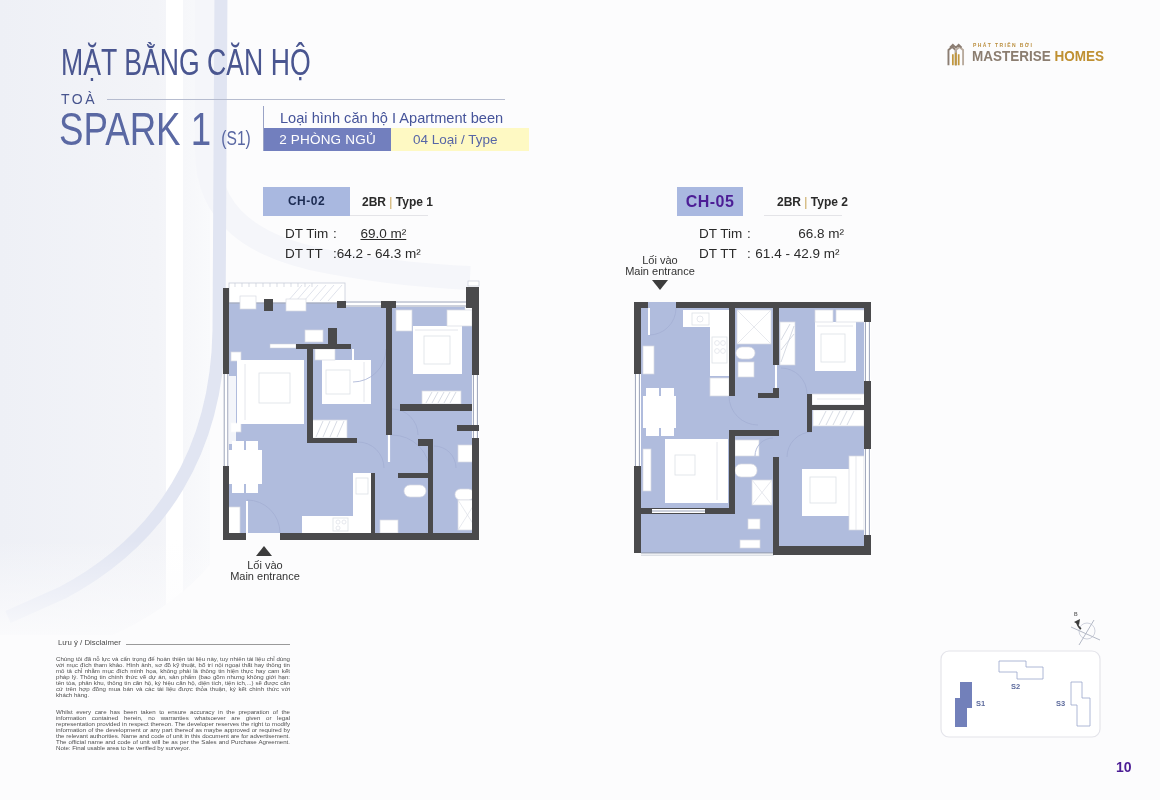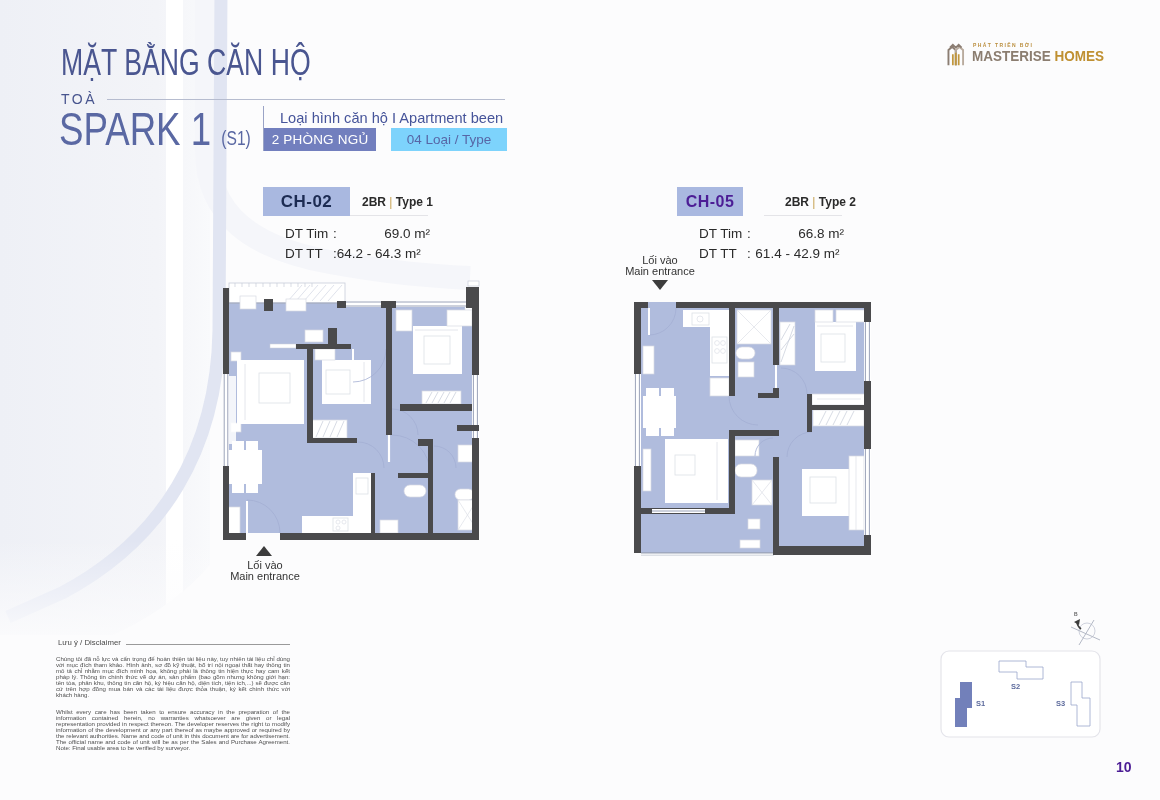--- a/index.html
+++ b/index.html
@@ -35,62 +35,62 @@
 <div class="abs" style="left:61px;top:91px;font-size:14px;color:#47548e;letter-spacing:2.5px;">TOÀ</div>
 
 <div class="abs" style="left:107px;top:99px;width:398px;height:1px;background:#b6bccf;"></div>
 
 <div class="abs" style="left:59px;top:101px;font-size:47px;color:#5a68a3;font-weight:300;letter-spacing:0px;transform:scaleX(0.78);transform-origin:0 0;white-space:nowrap;">SPARK 1 <span style="font-size:20px;">(S1)</span></div>
 
 <div class="abs" style="left:263px;top:106px;width:1px;height:45px;background:#9aa3c6;"></div>
 
 <div class="abs" style="left:280px;top:110px;font-size:14.6px;color:#46549a;white-space:nowrap;">Loại hình căn hộ I Apartment been</div>
 
-<div class="abs" style="left:264px;top:128px;width:112px;height:23px;background:#727fbe;color:#ffffff;font-size:13.5px;font-weight:500;letter-spacing:0.2px;text-align:center;line-height:23px;">2 PHÒNG NGỦ</div>
-
-<div class="abs" style="left:391px;top:128px;width:116px;height:23px;background:#7dd3fc;color:#5766a6;font-size:13.5px;text-align:center;line-height:23px;">04 Loại / Type</div>
+<div class="abs" style="left:264px;top:128px;width:127px;height:23px;background:#727fbe;color:#ffffff;font-size:13.5px;font-weight:500;letter-spacing:0.2px;text-align:center;line-height:23px;">2 PHÒNG NGỦ</div>
+
+<div class="abs" style="left:391px;top:128px;width:116px;height:23px;background:#fef9c3;color:#5766a6;font-size:13.5px;text-align:left;line-height:23px;padding-left:22px;">04 Loại / Type</div>
 
 <div class="abs" style="left:944px;top:38px;width:170px;height:32px;">
   <svg class="abs" style="left:3px;top:5px;" width="19" height="24" viewBox="0 0 26 32">
 
     <g>
       <path d="M 2,30 V 9 L 7,5 L 12,9 V 30" fill="none" stroke="#8b7d72" stroke-width="2.6"></path>
       <path d="M 12,30 V 9 L 17,5 L 22,9 V 30" fill="none" stroke="#b9ab9e" stroke-width="2.6"></path>
       <path d="M 8,30 V 15 M 12,30 V 13 M 16,30 V 15" fill="none" stroke="#c2973d" stroke-width="2.4"></path>
       <path d="M 4,6 L 8,2 L 12,6 M 12,6 L 16,2 L 20,6" fill="none" stroke="#8b7d72" stroke-width="2.4"></path>
     </g>
   </svg>
 
   <div class="abs" style="left:29px;top:4px;font-size:5px;letter-spacing:1.4px;color:#bb8f3f;font-weight:bold;white-space:nowrap;">PHÁT TRIỂN BỞI</div>
 
   <div class="abs" style="left:28px;top:10px;font-size:15px;font-weight:bold;color:#8b7d70;letter-spacing:0px;white-space:nowrap;transform:scaleX(0.9);transform-origin:0 0;line-height:1;">MASTERISE<span style="color:#bf9032;letter-spacing:0;">&nbsp;HOMES</span></div>
 </div>
 
-<div class="abs" style="left:263px;top:187px;width:87px;height:29px;background:#a9b8e0;color:#1c2b52;font-size:17px;font-weight:bold;text-align:center;line-height:29px;letter-spacing:0.5px;">CH-02</div>
+<div class="abs" style="left:263px;top:187px;width:87px;height:29px;background:#a9b8e0;color:#1c2b52;font-size:12px;font-weight:bold;text-align:center;line-height:29px;letter-spacing:0.5px;">CH-02</div>
 
 <div class="abs" style="left:362px;top:195px;font-size:12px;color:#2b2b2b;font-weight:bold;">2BR <span style="color:#c8a455;font-weight:normal;">|</span> Type 1</div>
 
 <div class="abs" style="left:350px;top:215px;width:78px;height:1px;background:#e4e4e8;"></div>
 
 <div class="abs" style="left:285px;top:226px;width:145px;font-size:13.5px;color:#2b2b2b;">
   <div style="display:flex;">
       <span style="width:48px;">DT Tim</span>
       <span>:</span>
-      <span style="flex:1;text-align:right;">69.0 m²</span>
+      <span style="flex:1;text-align:center;text-decoration:underline;">69.0 m²</span>
     </div>
   <div style="display:flex;margin-top:5px;">
       <span style="width:48px;">DT TT</span>
       <span>:</span>
       <span style="flex:1;text-align:left;">64.2 - 64.3 m²</span>
     </div>
 </div>
 
 <div class="abs" style="left:677px;top:187px;width:66px;height:29px;background:#a9b8e0;color:#4c1d95;font-size:16px;font-weight:bold;text-align:center;line-height:29px;letter-spacing:0.5px;">CH-05</div>
 
-<div class="abs" style="left:777px;top:195px;font-size:12px;color:#2b2b2b;font-weight:bold;margin-left:8px;">2BR <span style="color:#c8a455;font-weight:normal;">|</span> Type 2</div>
+<div class="abs" style="left:777px;top:195px;font-size:12px;color:#2b2b2b;font-weight:bold;">2BR <span style="color:#c8a455;font-weight:normal;">|</span> Type 2</div>
 
 <div class="abs" style="left:764px;top:215px;width:78px;height:1px;background:#e4e4e8;"></div>
 
 <div class="abs" style="left:699px;top:226px;width:145px;font-size:13.5px;color:#2b2b2b;">
   <div style="display:flex;">
       <span style="width:48px;">DT Tim</span>
       <span>:</span>
       <span style="flex:1;text-align:right;">66.8 m²</span>
     </div>
   <div style="display:flex;margin-top:5px;">

